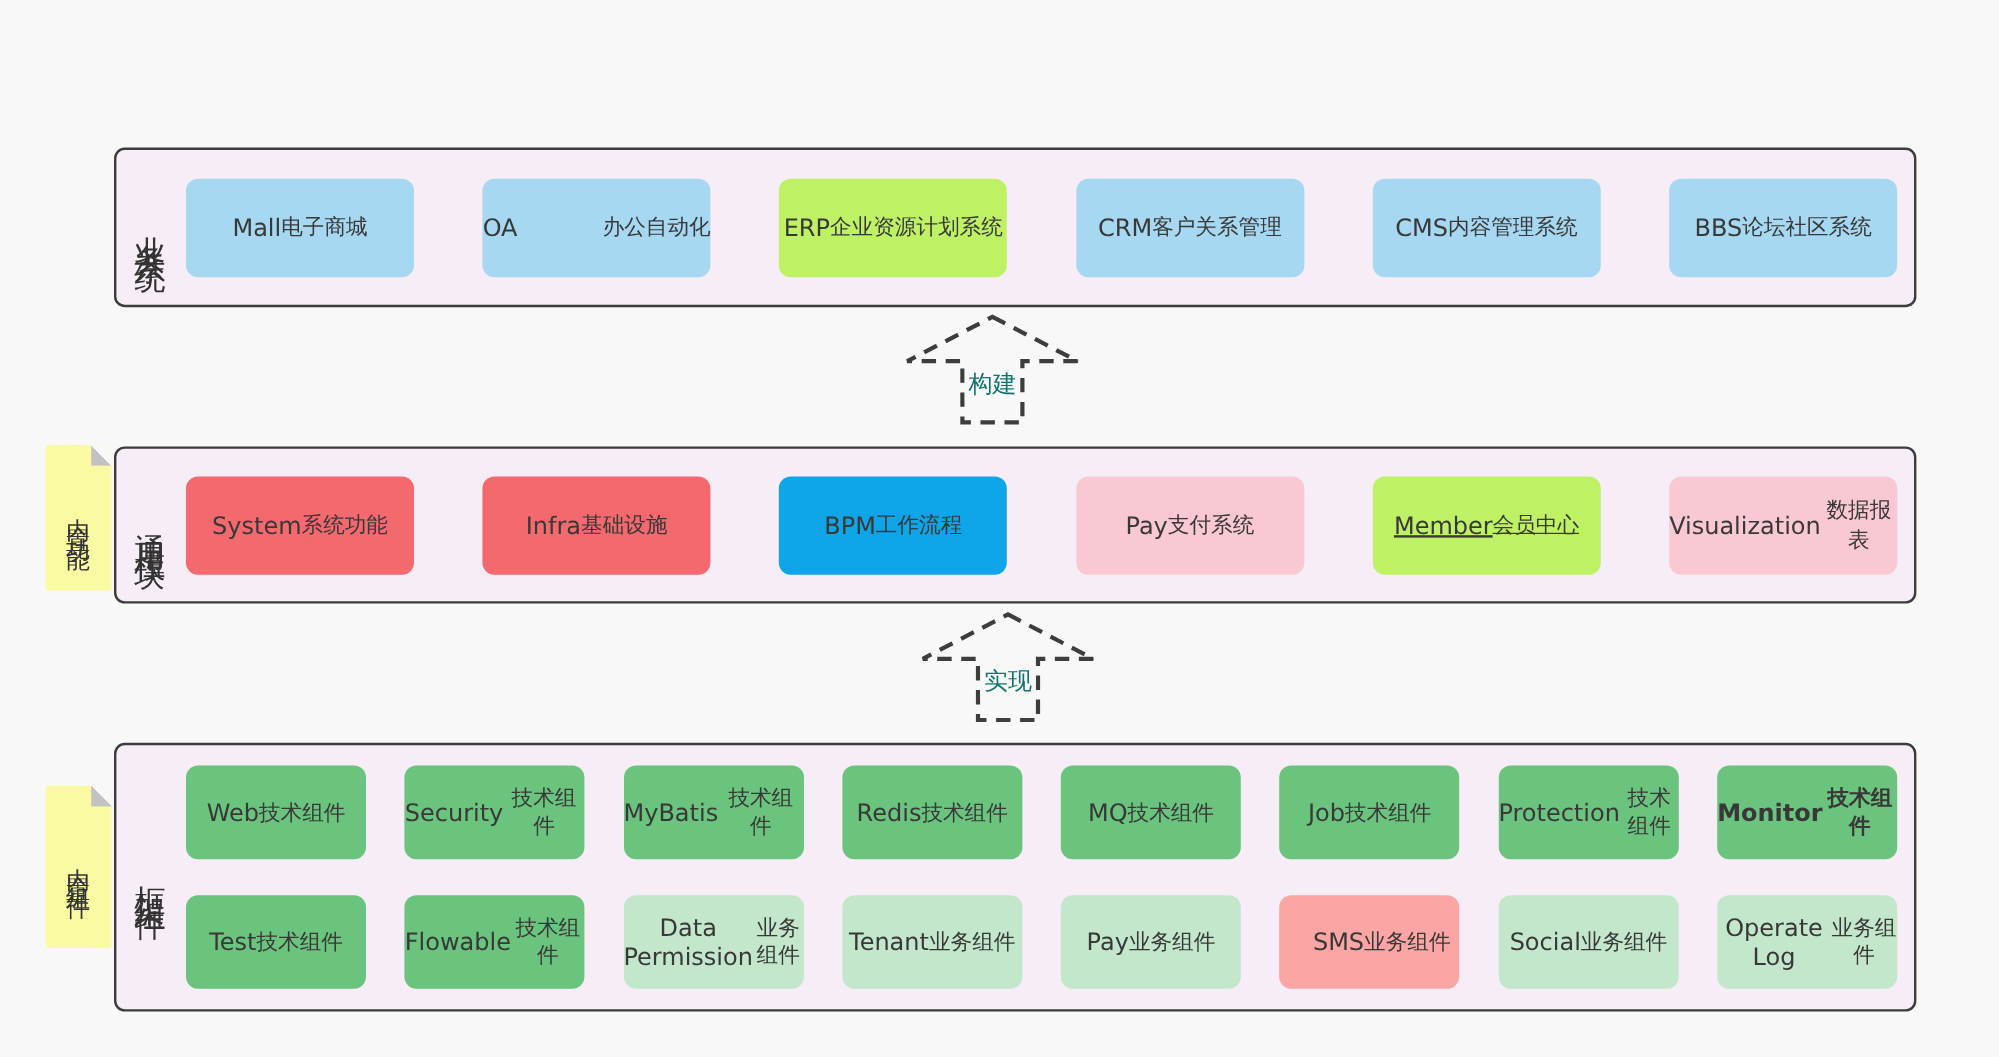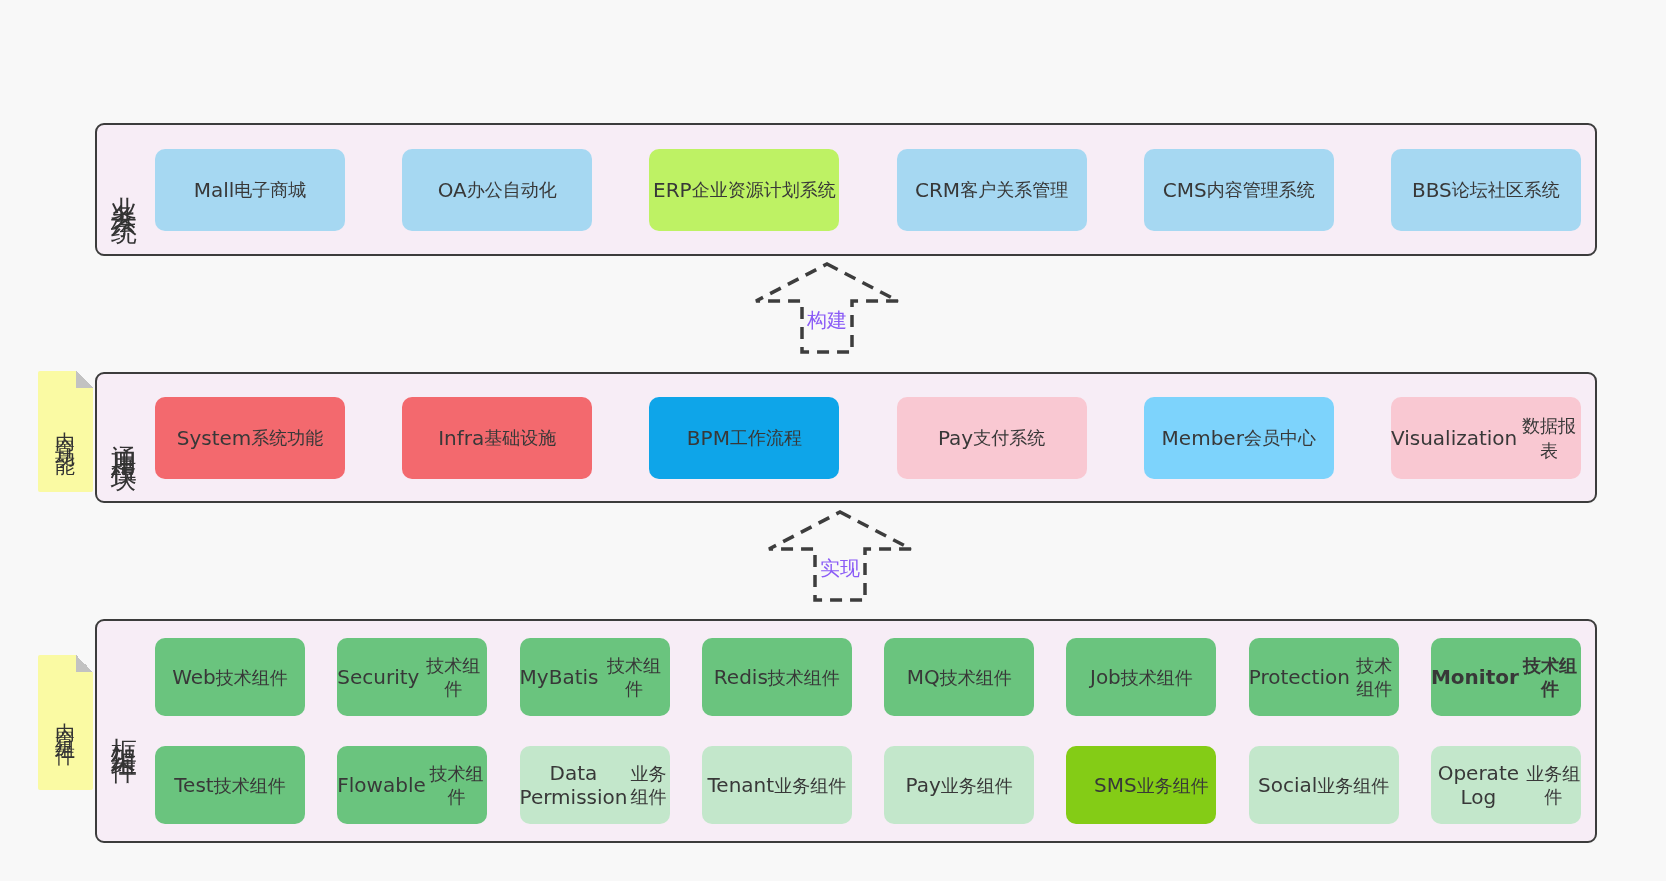--- a/index.html
+++ b/index.html
@@ -47,21 +47,21 @@
   .pink       { background:#f9c8d2; }
   .green      { background:#6ac47e; }
   .lightgreen { background:#c3e7cb; }
   
   .arrow { position:absolute; width:150px; height:96px; }
   .arrow1 { left:752px; top:260px; }
   .arrow2 { left:765px; top:508px; }
   .arrow svg { position:absolute; left:0; top:0; }
   .arrow-label {
     position:absolute; left:50%; top:62%; transform:translate(-50%,-50%);
-    background:#f8f8f8; padding:1px 3px; font-size:20px; color:#8b5cf6; white-space:nowrap;
+    background:#f8f8f8; padding:1px 3px; font-size:20px; color:#0f766e; white-space:nowrap;
   }
   
   .sticky {
     position:absolute; left:38px; width:55px; background:#fafaa3; border-radius:2px;
     display:flex; align-items:center; justify-content:center;
   }
   .sticky1 { top:371px; height:121px; }
   .sticky2 { top:655px; height:135px; }
   .sticky .v-text { font-size:20px; letter-spacing:8px; color:#333; }
   .fold {
@@ -76,21 +76,21 @@
 
   <div class="band band1">
     <div class="band-label">
       <span class="v-text">业务系统</span>
     </div>
     <div class="band-content">
         <div class="box blue" style="background: rgb(166, 216, 242);">
     <div class="box-name">Mall</div>
     <div class="box-desc">电子商城</div>
   </div>
-        <div class="box blue" style="background: rgb(166, 216, 242);">
+        <div class="box blue" style="background: rgb(166, 216, 242); justify-content: space-between;">
     <div class="box-name">OA</div>
     <div class="box-desc">办公自动化</div>
   </div>
         <div class="box blue" style="background: #bef264;">
     <div class="box-name">ERP</div>
     <div class="box-desc">企业资源计划系统</div>
   </div>
         <div class="box blue" style="background: rgb(166, 216, 242);">
     <div class="box-name">CRM</div>
     <div class="box-desc">客户关系管理</div>
@@ -132,21 +132,21 @@
     <div class="box-desc">基础设施</div>
   </div>
         <div class="box pink" style="background: #0ea5e9;">
     <div class="box-name">BPM</div>
     <div class="box-desc">工作流程</div>
   </div>
         <div class="box pink" style="background: rgb(249, 200, 210);">
     <div class="box-name">Pay</div>
     <div class="box-desc">支付系统</div>
   </div>
-        <div class="box pink" style="background: #7dd3fc;">
+        <div class="box pink" style="background: #bef264; text-decoration: underline;">
     <div class="box-name">Member</div>
     <div class="box-desc">会员中心</div>
   </div>
         <div class="box pink" style="background: rgb(249, 200, 210);">
     <div class="box-name">Visualization</div>
     <div class="box-desc">数据报表</div>
   </div>
       </div>
   </div>
 
@@ -215,21 +215,21 @@
     <div class="box-desc">业务组件</div>
   </div>
           <div class="box lightgreen" style="background: rgb(195, 231, 203);">
     <div class="box-name">Tenant</div>
     <div class="box-desc">业务组件</div>
   </div>
           <div class="box lightgreen" style="background: rgb(195, 231, 203);">
     <div class="box-name">Pay</div>
     <div class="box-desc">业务组件</div>
   </div>
-          <div class="box lightgreen" style="background: #84cc16; padding-left: 20px;">
+          <div class="box lightgreen" style="background: #fca5a5; padding-left: 20px;">
     <div class="box-name">SMS</div>
     <div class="box-desc">业务组件</div>
   </div>
           <div class="box lightgreen" style="background: rgb(195, 231, 203);">
     <div class="box-name">Social</div>
     <div class="box-desc">业务组件</div>
   </div>
           <div class="box lightgreen" style="background: rgb(195, 231, 203);">
     <div class="box-name">Operate Log</div>
     <div class="box-desc">业务组件</div>

